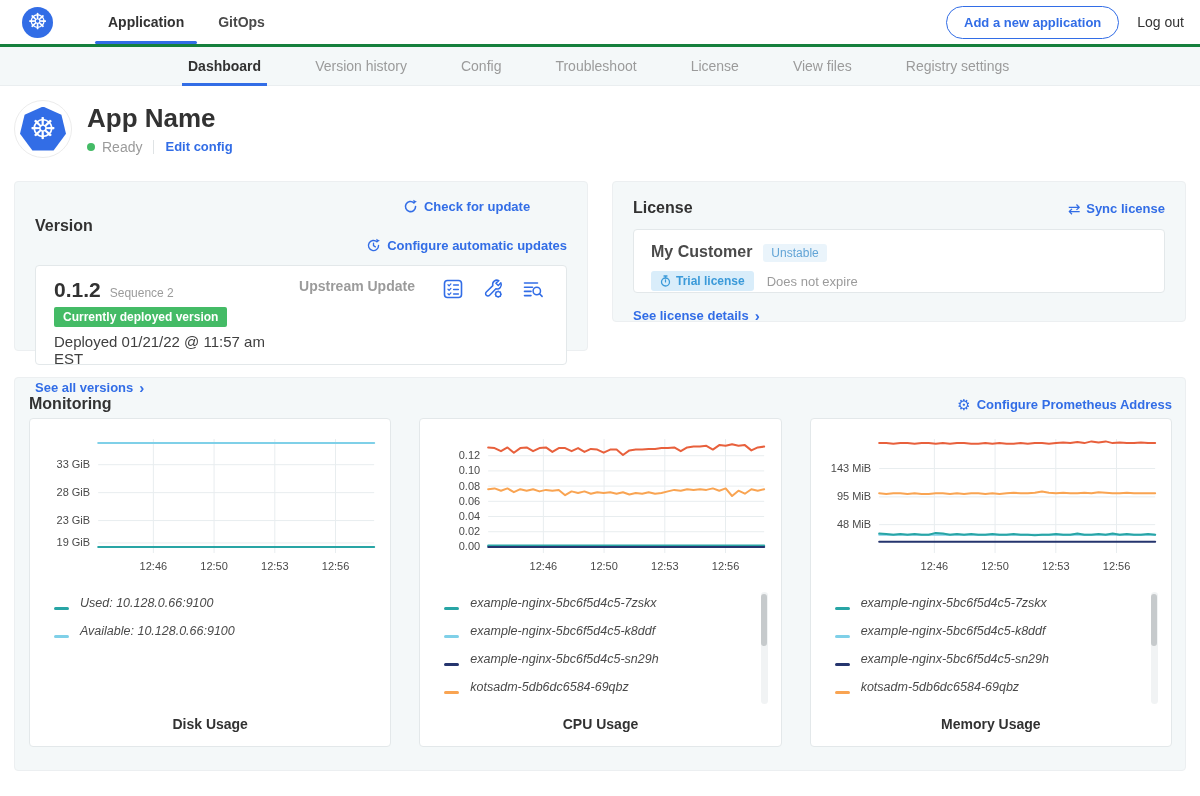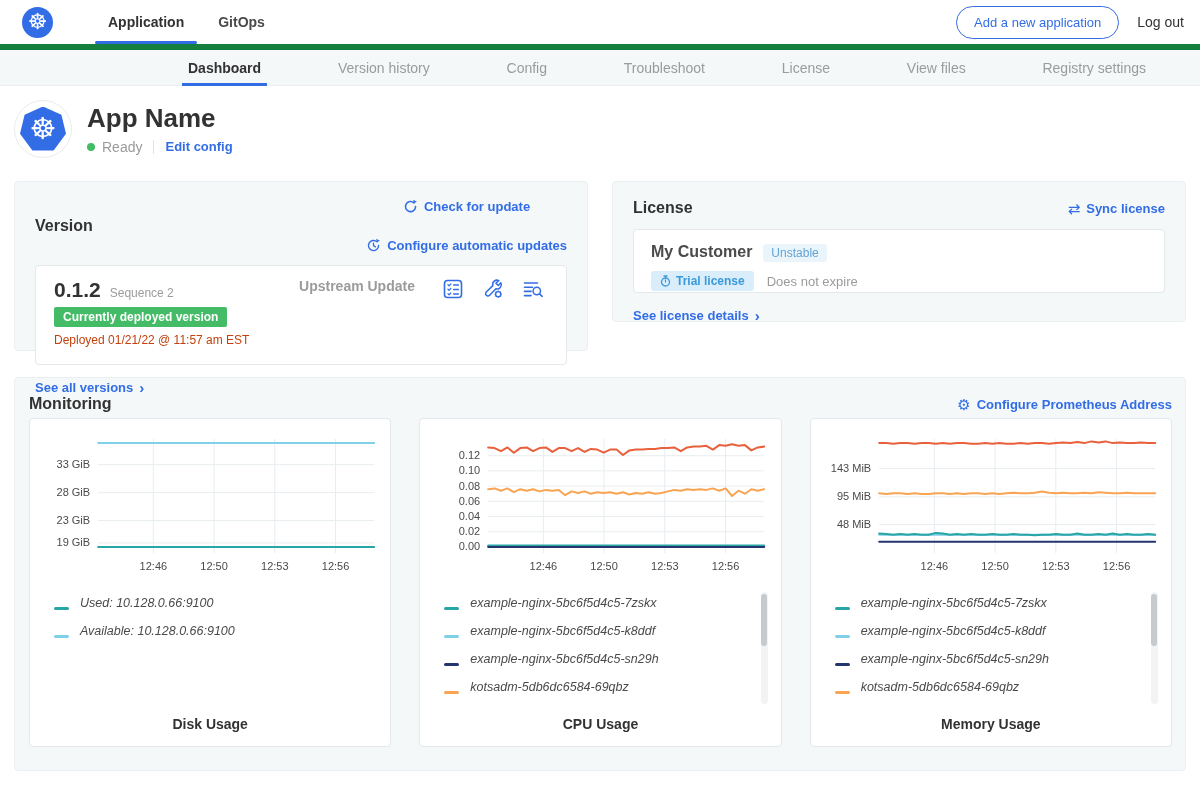--- a/index.html
+++ b/index.html
@@ -9,27 +9,27 @@
   
   .topnav { height:44px; display:flex; align-items:center; padding:0 16px 0 22px; background:#fff; }
   .logo { width:31px; height:31px; border-radius:50%; background:#326de6; color:#fff;
     display:flex; align-items:center; justify-content:center; font-size:22px; line-height:1; margin-right:38px; flex:none; }
   .topnav-tabs { display:flex; height:44px; }
   .topnav-tab { position:relative; display:flex; align-items:center; padding:0 17px; font-size:14px;
     font-weight:700; color:#4a4a4a; cursor:pointer; }
   .topnav-tab.active { color:#323232; }
   .topnav-tab.active::after { content:''; position:absolute; left:4px; right:4px; bottom:0; height:3px; background:#326de6; border-radius:2px; }
   .topnav-right { margin-left:auto; display:flex; align-items:center; gap:18px; }
-  .add-btn { background:#fff; border:1.5px solid #326de6; color:#326de6; font-weight:400; font-size:13px;
+  .add-btn { background:#fff; border:1.5px solid #326de6; color:#326de6; font-weight:700; font-size:13px;
     padding:8px 17px; border-radius:18px; cursor:pointer; font-family:inherit; }
   .logout { font-size:14px; color:#323232; cursor:pointer; text-decoration:none; }
 
   
-  .subnav { height:42px; background:#f4f8f9; border-top:6px solid #15803d; border-bottom:1px solid #eaeef0;
-    display:flex; padding-left:188px;justify-content:space-between; }
+  .subnav { height:42px; background:#f4f8f9; border-top:3px solid #15803d; border-bottom:1px solid #eaeef0;
+    display:flex; padding-left:188px; }
   .subnav-tab { position:relative; display:flex; align-items:center; margin-right:54px; font-size:14px;
     color:#9b9b9b; cursor:pointer; }
   .subnav-tab.active { color:#323232; font-weight:700; }
   .subnav-tab.active::after { content:''; position:absolute; left:-6px; right:-6px; bottom:-1px; height:3px; background:#326de6; }
 
   
   .app-header { display:flex; align-items:center; gap:15px; padding:13px 0 12px 14px; height:84px; }
   .app-icon { width:58px; height:58px; border-radius:50%; background:#fff; border:1px solid #ececec;
     display:flex; align-items:center; justify-content:center; flex:none; }
   .app-icon-inner { width:46px; height:44px; background:#326de6; color:#fff; display:flex; align-items:center;
@@ -54,21 +54,21 @@
   .head-links { margin-left:auto; display:flex; align-items:center; gap:24px;flex-direction:column; }
   .inner-box { margin-top:12px; background:#fff; border:1px solid #e3e8ea; border-radius:4px; }
 
   .version-inner { padding:12px 18px; display:flex; align-items:flex-start; height:100px; }
   .v-left { width:218px; flex:none; }
   .v-num-row { display:flex; align-items:baseline; gap:9px; }
   .v-num { font-size:21px; font-weight:700; color:#323232; }
   .v-seq { font-size:12px; color:#9b9b9b; }
   .green-badge { display:inline-block; margin:5px 0 6px; background:#44bb66; color:#fff; font-size:12px;
     font-weight:700; padding:3px 9px; border-radius:2px; }
-  .v-deployed { font-size:12px; color:#c2410c; }
+  .v-deployed { font-size:15px; color:#404040; }
   .v-upstream { flex:1; text-align:center; font-size:14px; font-weight:600; color:#9b9b9b; }
   .v-icons { display:flex; align-items:center; gap:18px; padding-right:4px; }
   .v-icons svg { display:block; cursor:pointer; }
   .see-link { margin-top:13px; }
 
   .license-inner { padding:13px 17px; height:64px; }
   .lic-row1 { display:flex; align-items:baseline; gap:11px; }
   .customer { font-size:16px; font-weight:700; color:#4a4a4a; }
   .badge-unstable { background:#eaf4fb; color:#62a4d6; font-size:12px; padding:2px 8px; border-radius:3px; }
   .lic-row2 { display:flex; align-items:center; gap:13px; margin-top:9px; }

